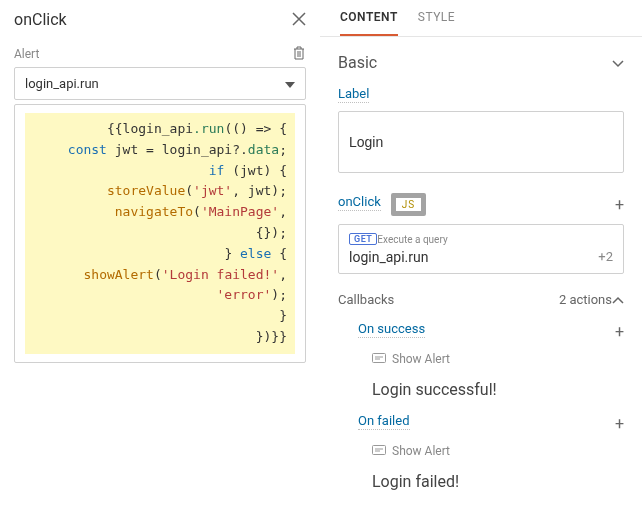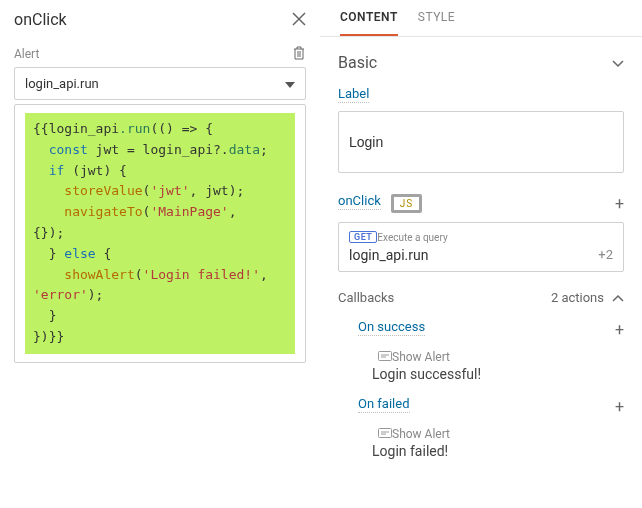--- a/index.html
+++ b/index.html
@@ -13,21 +13,21 @@
   .lp-title { font-size: 16px; color: #333; font-weight: 400; }
   .icon-btn { cursor: pointer; color: #555; line-height: 1; }
   .close-x svg { width: 14px; height: 14px; }
   .trash svg { width: 14px; height: 16px; }
 
   .section-label { color: #888; font-size: 12px; margin-top: 8px; margin-bottom: 4px; display: flex; justify-content: space-between; align-items: center; }
   .dropdown { border: 1px solid #d0d0d0; border-radius: 2px; padding: 8px 10px; display: flex; justify-content: space-between; align-items: center; cursor: pointer; }
   .dropdown .caret svg { width: 10px; height: 6px; }
 
   .code-box { border: 1px solid #d0d0d0; border-radius: 2px; margin-top: 4px; padding: 8px 10px; }
-  .code-inner { background: #bef264; padding: 6px 8px; font-family: "Menlo", "Consolas", monospace; font-size: 13px; line-height: 1.6; white-space: pre; color: #333; overflow: hidden; }
+  .code-inner { background: #fef9c3; padding: 6px 8px; font-family: "Menlo", "Consolas", monospace; font-size: 13px; line-height: 1.6; white-space: pre; color: #333; overflow: hidden; text-align: right; }
   
   .tk-key { color: #1a6fb3; }      
   .tk-fn  { color: #b36b00; }      
   .tk-str { color: #b33a3a; }      
   .tk-var { color: #333; }
   .tk-prop{ color: #2a7a58; }      
   .tk-delim{ color: #333; }
 
   
   .tabs { display: flex; gap: 20px; padding: 10px 20px 0 20px; border-bottom: 1px solid #e5e5e5; }
@@ -36,38 +36,38 @@
 
   .rp-body { padding: 16px 18px; }
   .rp-section-title { font-size: 16px; color: #555; margin-bottom: 14px; display:flex; justify-content: space-between; align-items:center; }
   .chev svg { width: 12px; height: 8px; }
 
   .field-label { color: #0369a1; font-size: 13px; margin-bottom: 4px; border-bottom: 1px dotted #c0c0c0; display: inline-block; padding-bottom: 1px; }
   .text-input { width: 100%; border: 1px solid #d0d0d0; border-radius: 2px; padding: 22px 10px; font-size: 14px; color: #333; margin-top: 4px; }
 
   .onclick-row { display: flex; align-items: center; justify-content: space-between; margin-top: 20px; }
   .onclick-left { display: flex; align-items: center; gap: 10px; }
-  .js-badge { border: 3px solid #a3a3a3; color: #b08d00; font-size: 10px; letter-spacing: 1px; padding: 1px 6px; border-radius: 2px; }
+  .js-badge { border: 5px solid #a3a3a3; color: #b08d00; font-size: 10px; letter-spacing: 1px; padding: 1px 6px; border-radius: 2px; }
   .plus-btn { cursor: pointer; color: #666; font-size: 16px; line-height: 1; }
 
   .action-card { border: 1px solid #d0d0d0; border-radius: 2px; padding: 8px 10px; margin-top: 8px; }
   .action-card .row1 { display: flex; align-items: center; gap: 0; }
   .get-badge { border: 1px solid #4a72d6; color: #4a72d6; font-size: 9px; font-weight: 600; padding: 0 4px; border-radius: 2px; letter-spacing: 0.5px; }
   .sub { color: #888; font-size: 10px; }
   .action-card .row2 { display: flex; justify-content: space-between; margin-top: 4px; font-size: 14px; }
   .plus-two { color: #888; font-size: 13px; }
 
   .callbacks-row { display: flex; justify-content: space-between; align-items: center; margin-top: 18px; color: #666; font-size: 13px; }
-  .callbacks-row .right { display: flex; align-items:center; gap:8px; }
+  .callbacks-row .right { display: flex; align-items:center; gap:0; }
 
   .cb-block { margin-top: 14px; padding-left: 20px; border-left: 0; }
   .cb-header { display: flex; justify-content: space-between; align-items: center; }
   .cb-inner { padding-left: 14px; margin-top: 10px; }
-  .cb-action-label { display:flex; align-items:center; color:#888; font-size:12px;margin-left:6px; }
-  .cb-action-msg { font-size: 14px; color:#444; margin-top:2px; }
+  .cb-action-label { display:flex; align-items:center; gap:6px; color:#888; font-size:12px; }
+  .cb-action-msg { font-size: 16px; color:#444; margin-top:14px; }
   .alert-icon { display:inline-block; width:14px; height:12px; }
   .alert-icon svg { width:14px; height:12px; }
 </style>
 </head>
 <body>
 
 <div class="root">
 
   <div class="left-panel">
     <div class="lp-header">

